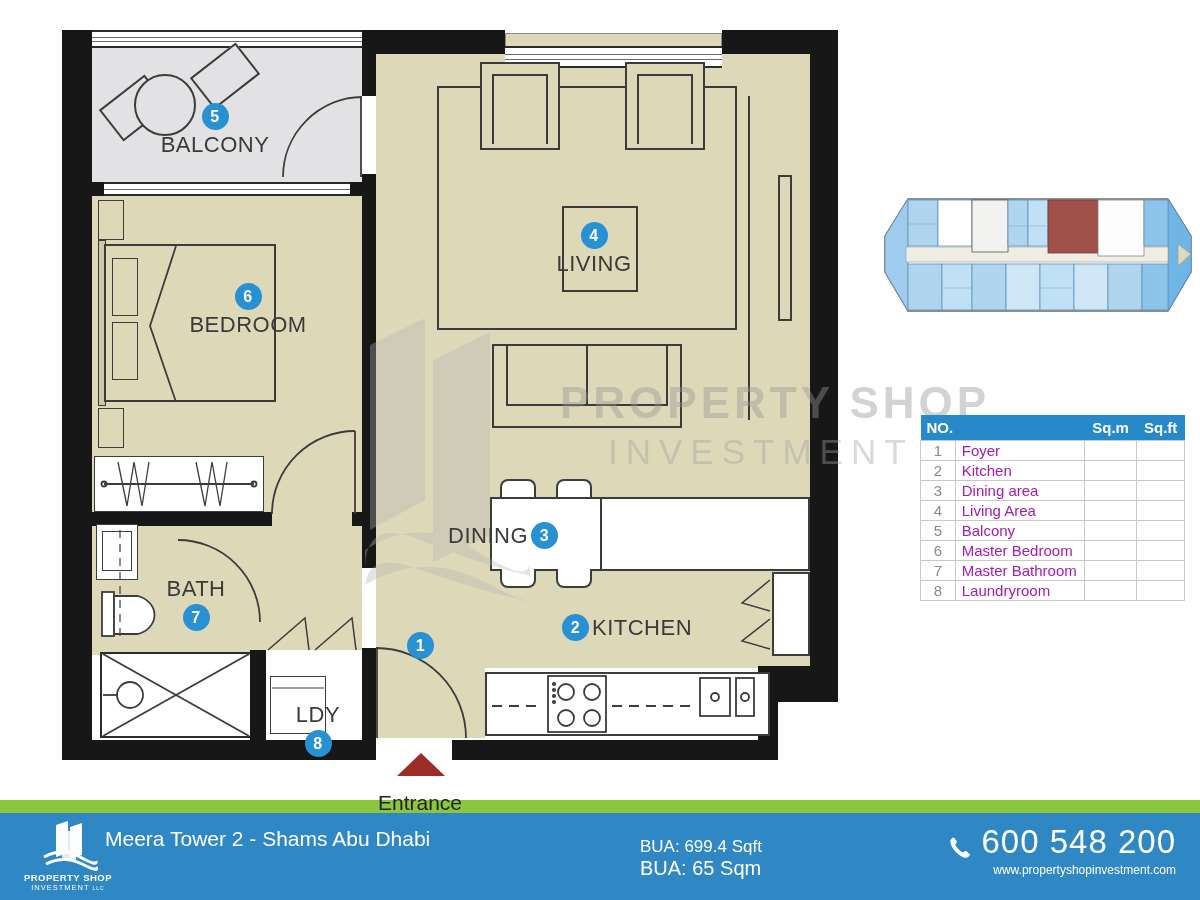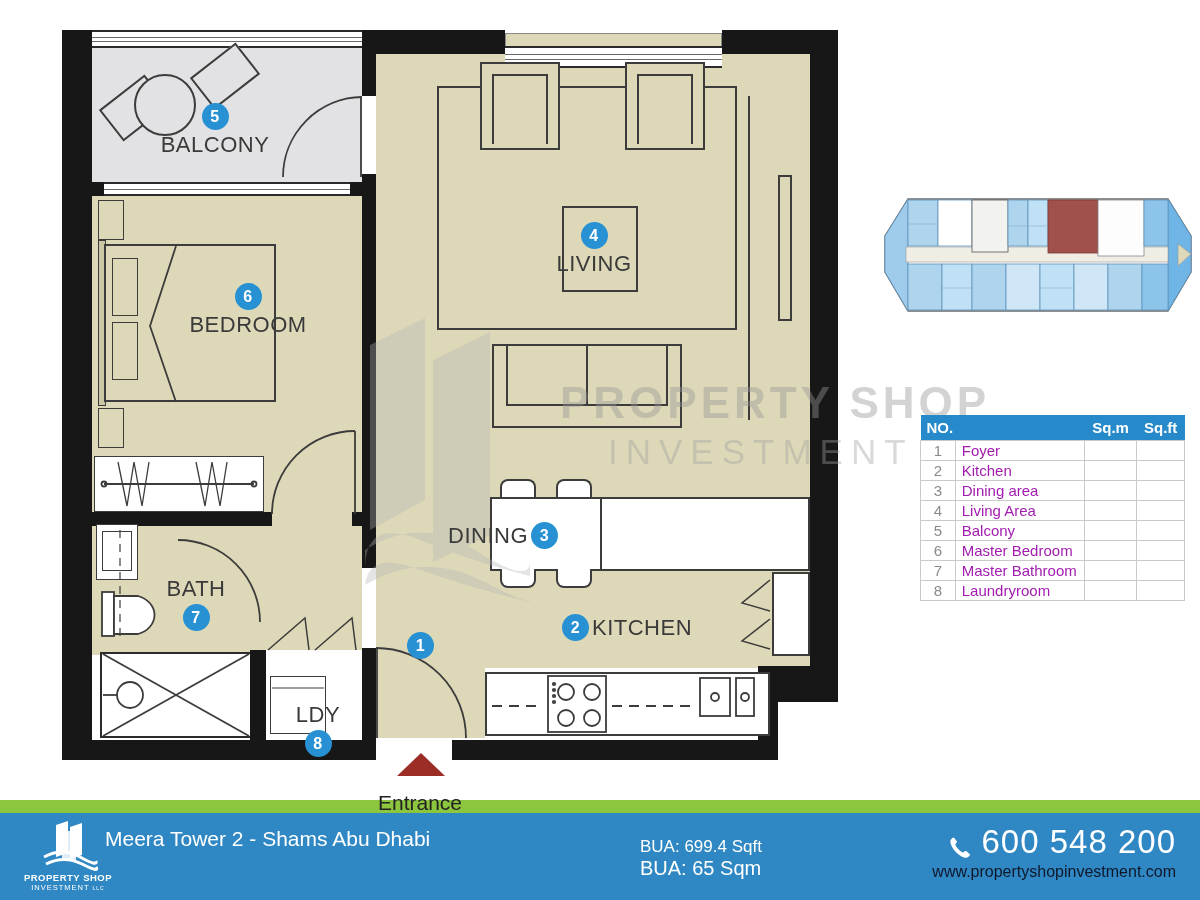--- a/index.html
+++ b/index.html
@@ -49,21 +49,21 @@
   .ptable td.sqft{width:36px;}
   
   .footer-green{position:absolute;left:0;top:800px;width:1200px;height:13px;background:#8cc63e;}
   .footer-blue{position:absolute;left:0;top:813px;width:1200px;height:87px;background:#2f88c3;color:#ffffff;}
   .f-title1{position:absolute;left:105px;top:14px;font-size:21px;}
   .f-title2{position:absolute;left:105px;top:43px;font-size:21px;font-weight:bold;}
   .f-bua1{position:absolute;left:640px;top:24px;font-size:17px;}
   .f-bua2{position:absolute;left:640px;top:44px;font-size:20px;}
   .f-contact{position:absolute;right:24px;top:10px;text-align:right;}
   .f-phone{font-size:33px;letter-spacing:1px;display:flex;align-items:flex-end;gap:8px;justify-content:flex-end;}
-  .f-web{font-size:16px;margin-top:2px;color:#0f172a;}
+  .f-web{font-size:12px;margin-top:2px;color:#ffffff;}
   .f-logo{position:absolute;left:22px;top:4px;width:92px;text-align:center;}
   .f-logo .nm{font-size:9.5px;font-weight:bold;letter-spacing:.5px;margin-top:1px;}
   .f-logo .sub{font-size:7.5px;letter-spacing:1px;}
   .f-logo .sub .llc{font-size:5px;}
   svg{display:block;}
   .overlay-svg{position:absolute;left:0;top:0;z-index:20;pointer-events:none;}
 </style>
 </head>
 <body>
 

